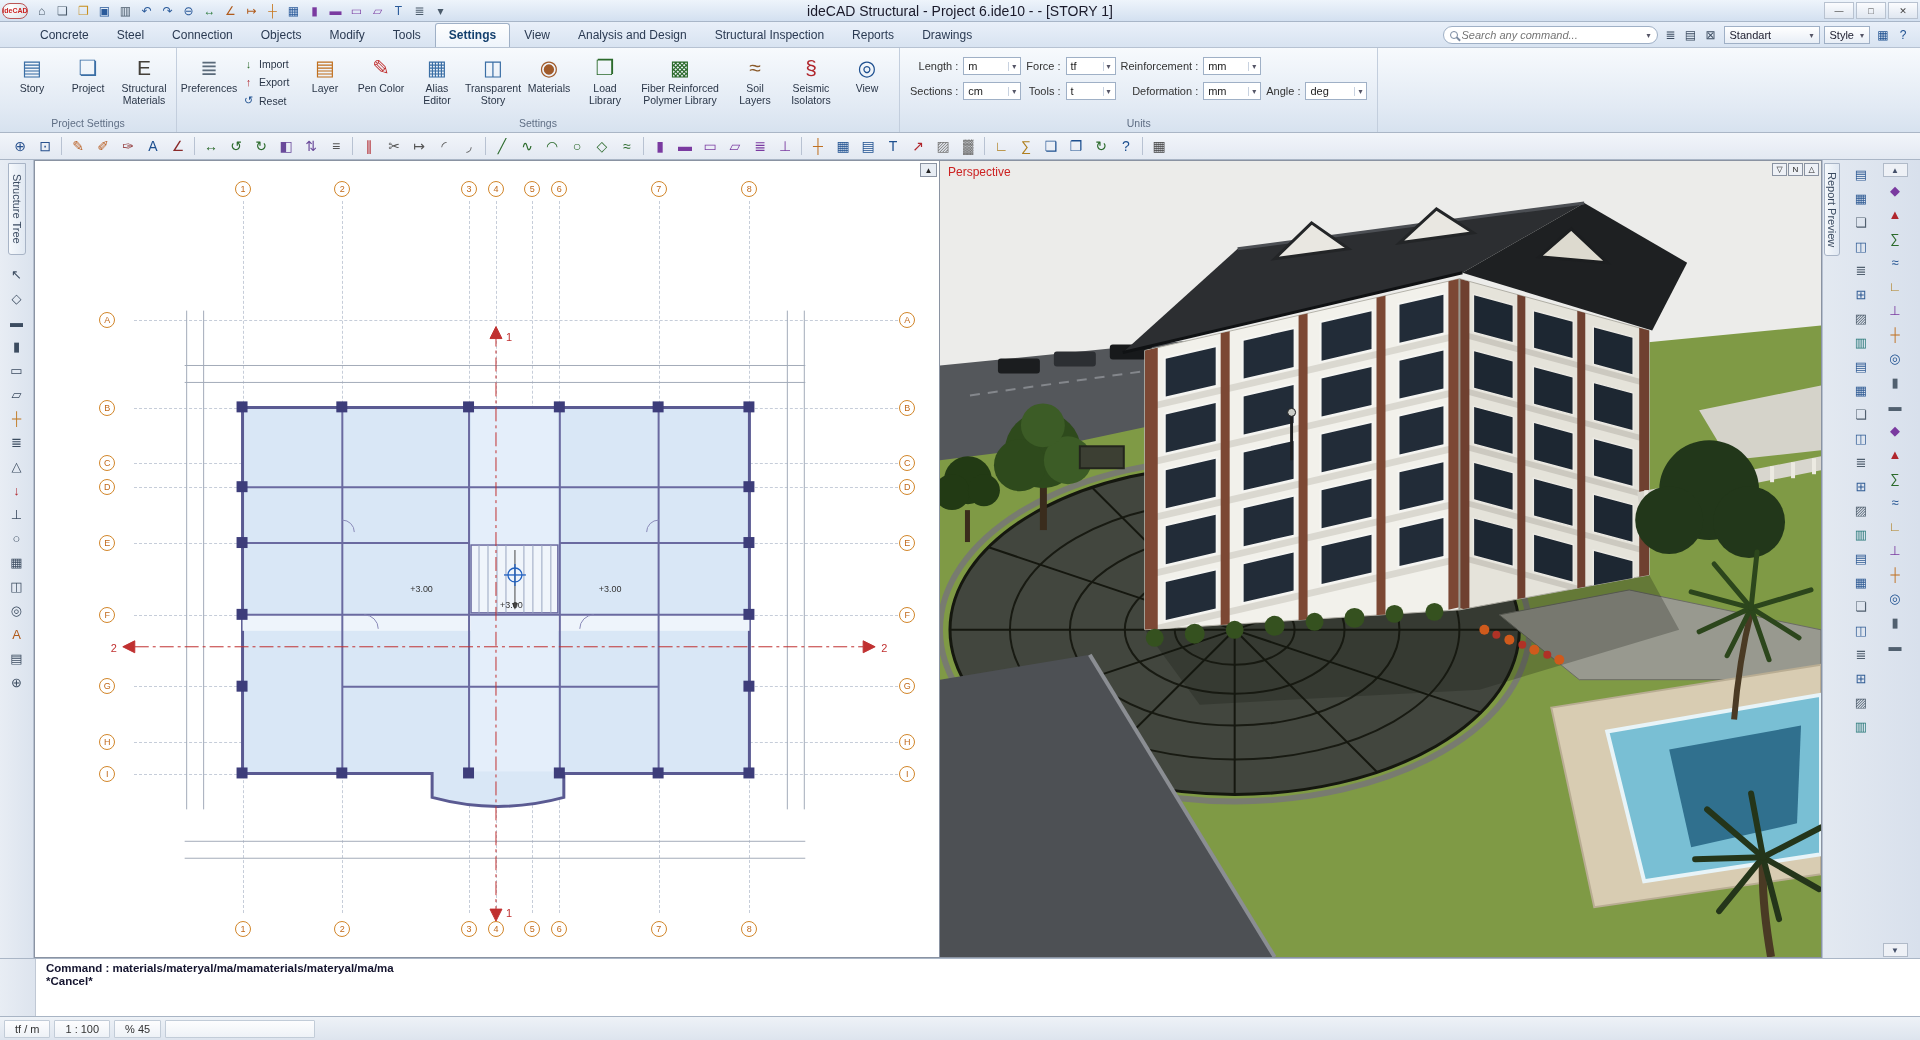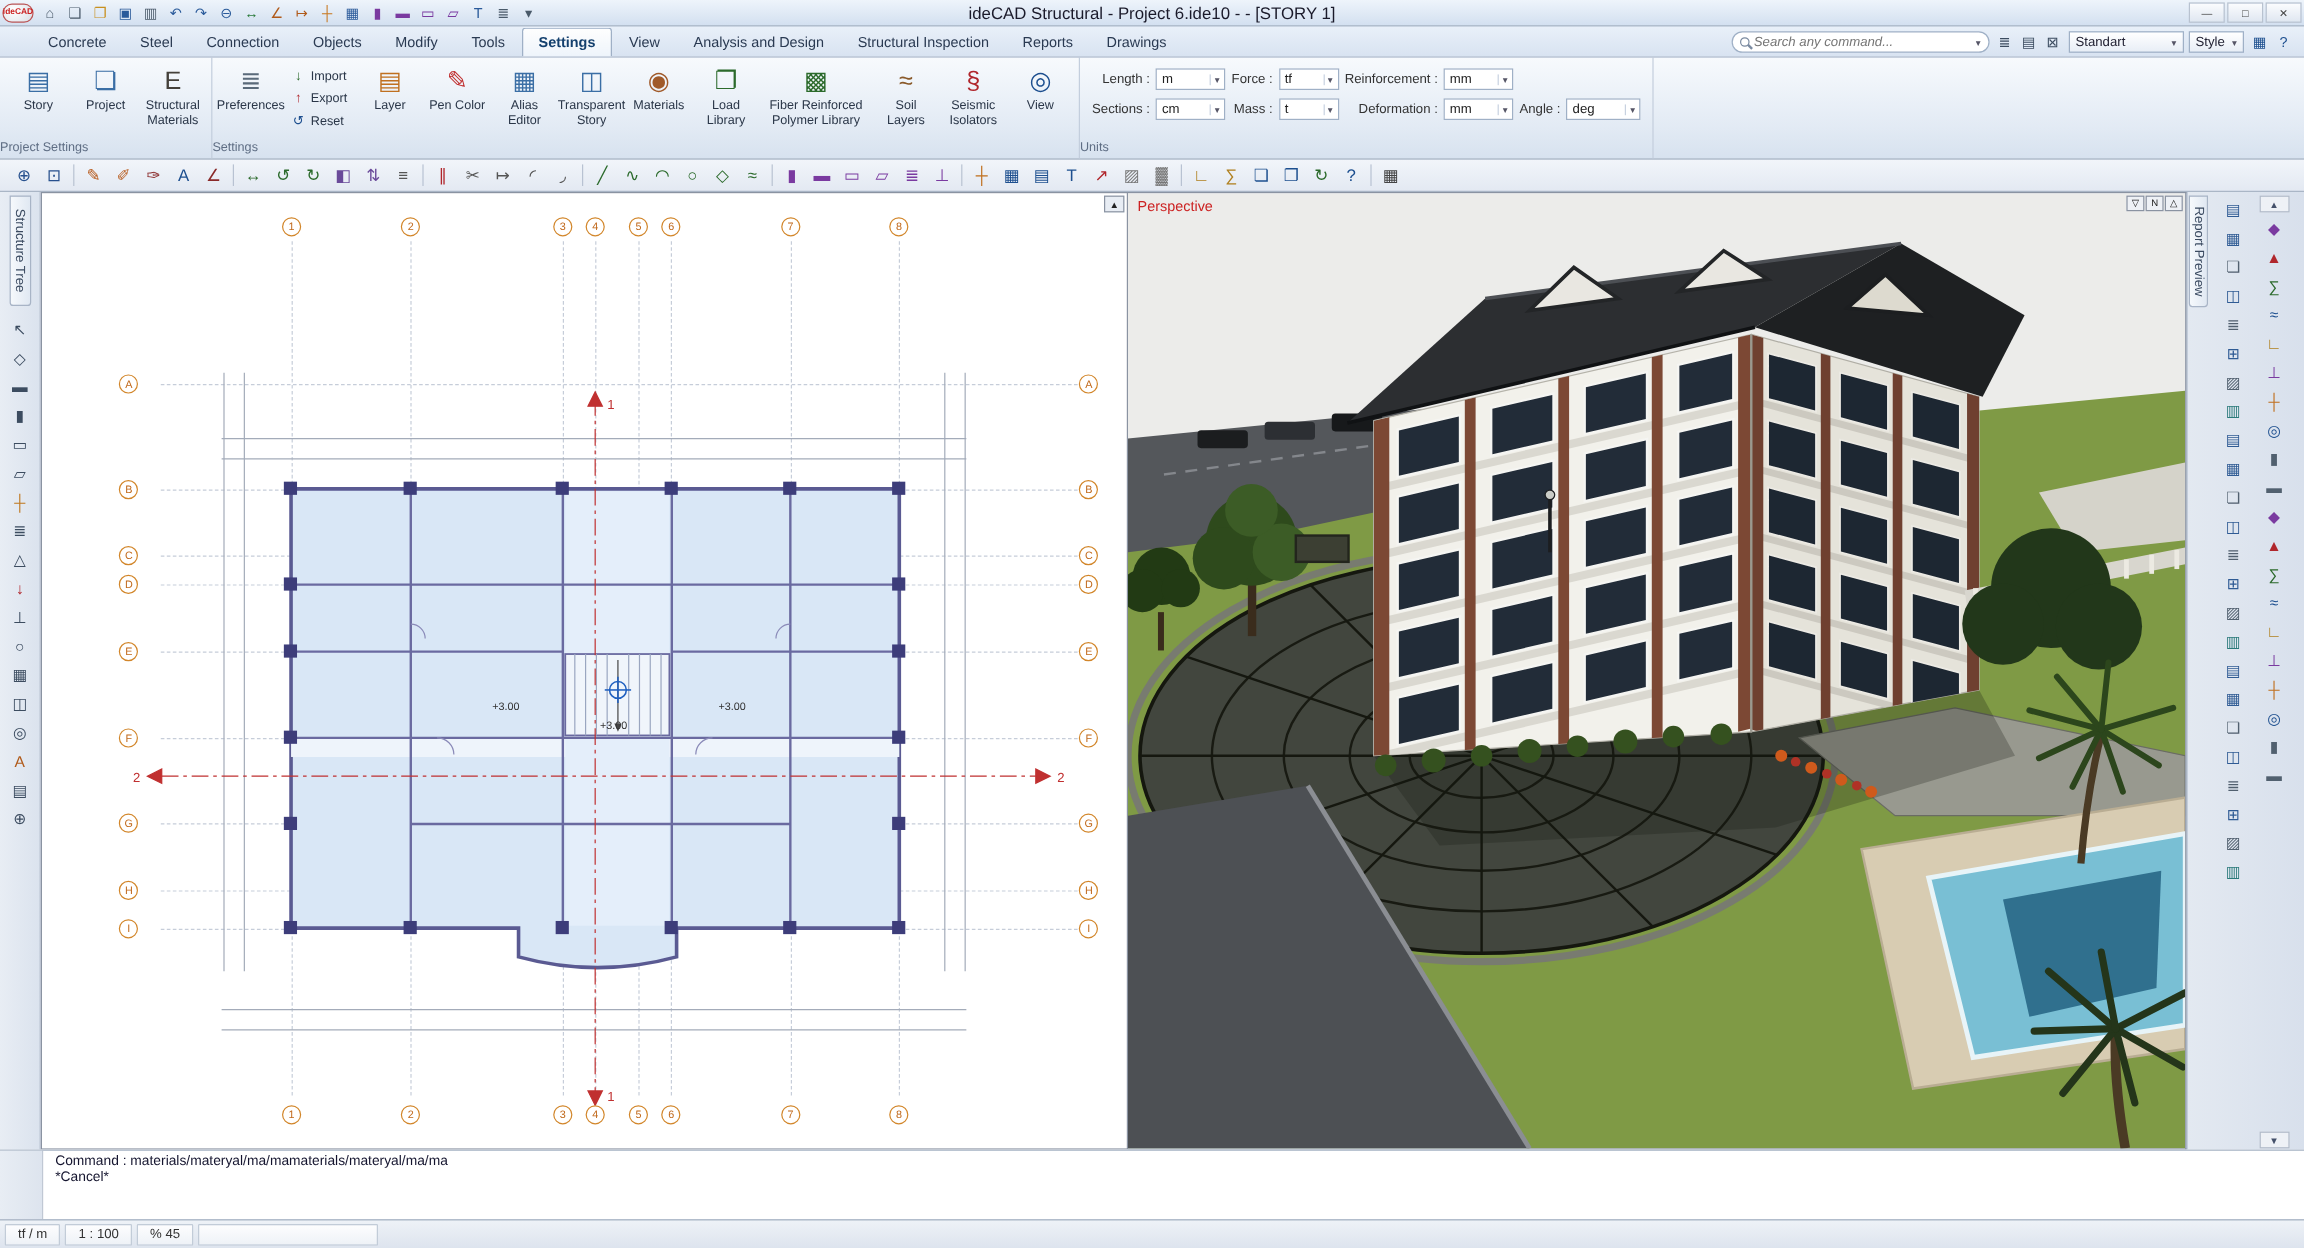--- a/index.html
+++ b/index.html
@@ -25,21 +25,21 @@
   .mag { width:8px; height:8px; border:1.5px solid #7a8aa0; border-radius:50%; position:relative; flex:0 0 auto; }
   .mag::after { content:""; position:absolute; width:5px; height:1.5px; background:#7a8aa0; transform:rotate(45deg); right:-4px; bottom:-1px; }
   .mini-icon { width:18px; height:18px; font-size:12px; color:#3c4c60; }
   .combo { height:18px; border:1px solid #9fb0c6; background:linear-gradient(#ffffff,#e8eef6); display:flex; align-items:center; gap:6px; padding:0 5px; font-size:11px; color:#223; }
   .combo .arr { font-size:8px; color:#556; }
 
   
   .ribbon { position:absolute; top:48px; left:0; right:0; height:85px; background:linear-gradient(#f7fafd,#e2eaf4 70%,#d7e2ef); border-bottom:1px solid #aab6c6; display:flex; z-index:18; }
   .rgroup { height:100%; border-right:1px solid #c3cedd; display:flex; flex-direction:column; }
   .rgroup-body { flex:1; display:flex; align-items:flex-start; padding:3px 5px 0; gap:2px; }
-  .rgroup-label { height:15px; font-size:10.5px; color:#5f6e84; }
+  .rgroup-label { height:15px; text-align:center; font-size:10.5px; color:#5f6e84; }
   .bigbtn { width:54px; min-height:64px; display:flex; flex-direction:column; align-items:center; gap:2px; padding:3px 1px; border:1px solid transparent; border-radius:3px; font-size:10.5px; color:#2a3648; text-align:center; line-height:1.12; }
   .bigbtn.wide { width:92px; }
   .bigbtn .ic { font-size:21px; height:26px; line-height:26px; }
   .smallstack { display:flex; flex-direction:column; gap:2px; padding-top:5px; width:58px; }
   .smallbtn { display:flex; align-items:center; gap:4px; font-size:10.5px; padding:1px 3px; color:#2a3648; border:1px solid transparent; border-radius:2px; }
   .smallbtn .ic { font-size:11px; width:13px; text-align:center; }
   .units-grid { display:grid; grid-template-columns:max-content 58px max-content 50px max-content 58px max-content 62px; gap:7px 5px; padding:9px 10px 0; align-items:center; }
   .ulabel { font-size:11px; color:#333; justify-self:end; white-space:nowrap; }
   .ucombo { height:18px; border:1px solid #9fb0c6; background:#fff; display:flex; align-items:center; justify-content:space-between; padding:0 4px; font-size:11px; }
   .ucombo .arr { font-size:8px; color:#556; border-left:1px solid #c8d2e0; padding-left:3px; }
@@ -70,21 +70,21 @@
   .rightpanel { width:98px; background:linear-gradient(90deg,#e3e9f1,#d8e0ec); border-left:1px solid #b6c0d0; display:flex; }
   .rp-tabcol { width:18px; display:flex; flex-direction:column; align-items:center; padding-top:3px; }
   .rp-tabcol .vtab { margin:0; padding:8px 1px; }
   .rp-col { width:28px; display:flex; flex-direction:column; align-items:center; padding-top:2px; margin-left:6px; }
   .rp-icon { width:25px; height:24px; font-size:13px; }
   .rp-arrow { width:25px; height:14px; font-size:8px; color:#44506a; border:1px solid #b0bac8; background:#eef1f6; margin:1px 0; }
 
   
   .command { position:absolute; left:0; right:0; bottom:24px; height:58px; background:#fff; border-top:1px solid #aab6c6; padding:3px 4px 2px 46px; z-index:16; }
   .command .gutter { position:absolute; left:0; top:0; bottom:0; width:36px; background:linear-gradient(90deg,#e8edf4,#dde4ee); border-right:1px solid #c0c8d4; }
-  .cmd-line { font-size:11.5px; font-weight:normal; color:#14142e; line-height:13.2px; white-space:nowrap; }
+  .cmd-line { font-size:11.5px; font-weight:bold; color:#14142e; line-height:13.2px; white-space:nowrap; }
   .statusbar { position:absolute; left:0; right:0; bottom:0; height:24px; background:linear-gradient(#eef2f7,#dde4ee); border-top:1px solid #a8b4c4; display:flex; align-items:center; font-size:11px; color:#333; padding:0 4px; z-index:16; }
   .sb-seg { border:1px solid #c2ccd8; border-radius:1px; background:linear-gradient(#fdfdfe,#eef2f7); height:18px; display:flex; align-items:center; padding:0 10px; margin-right:4px; white-space:nowrap; }
   .sb-first { margin-left:34px; flex:1; }
   .sb-tail { width:150px; }
 </style>
 </head>
 <body>
 
 <div class="titlebar">
   <div class="logo fx">ideCAD</div>
@@ -282,21 +282,21 @@
           <span>mm</span>
           <span class="arr">▾</span>
         </div>
       <span></span>
         <span></span>
       <span class="ulabel">Sections :</span>
       <div class="ucombo">
           <span>cm</span>
           <span class="arr">▾</span>
         </div>
-      <span class="ulabel">Mass :</span>
+      <span class="ulabel">Tools :</span>
       <div class="ucombo">
           <span>t</span>
           <span class="arr">▾</span>
         </div>
       <span class="ulabel">Deformation :</span>
       <div class="ucombo">
           <span>mm</span>
           <span class="arr">▾</span>
         </div>
       <span class="ulabel">Angle :</span>

